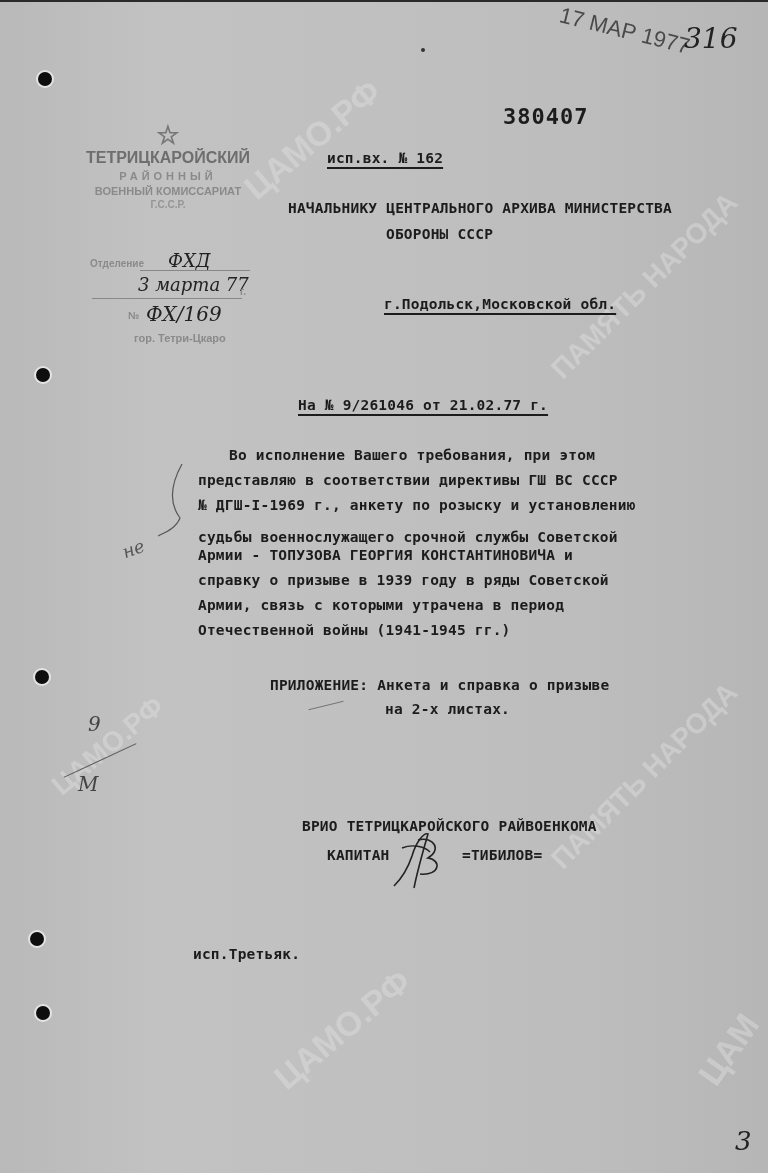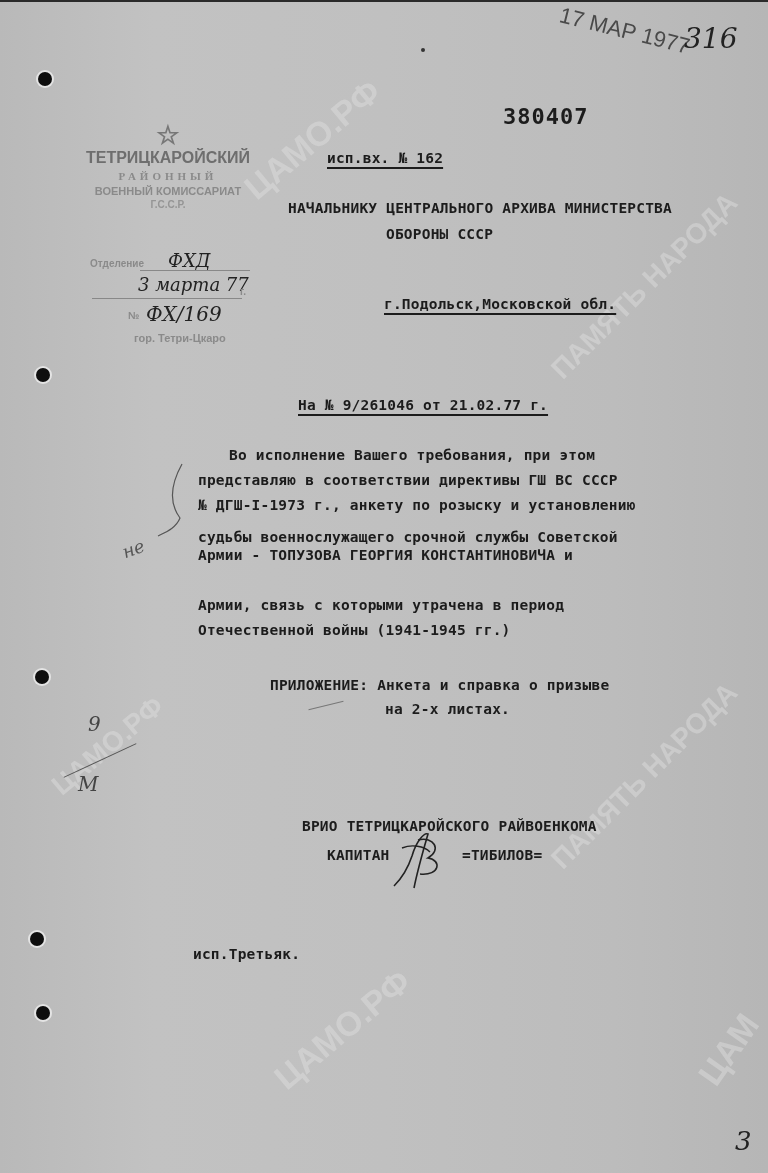--- a/index.html
+++ b/index.html
@@ -46,21 +46,21 @@
   <div class="speck" style="left:421px; top:48px;"></div>
 
   <div class="abs" style="left:558px; top:18px; transform:rotate(14deg); font-family:'Liberation Sans',sans-serif; font-size:22px; color:#4a4a4a;">17 МАР 1977</div>
   <div class="abs hand" style="left:684px; top:22px; font-size:28px;">316</div>
 
   <div class="abs" style="left:503px; top:104px; font-size:22px; font-weight:bold; letter-spacing:1px;">380407</div>
 
   <div class="abs stamp" style="left:78px; top:122px; width:180px;">
     <div style="font-size:26px; line-height:26px; color:#777;">☆</div>
     <div style="font-size:16px; line-height:20px;">ТЕТРИЦКАРОЙСКИЙ</div>
-    <div style="font-size:11px; line-height:16px; letter-spacing:4px; color:#8a8a8a;font-family:Liberation Serif, serif;">РАЙОННЫЙ</div>
+    <div style="font-size:11px; line-height:16px; letter-spacing:4px; color:#8a8a8a;">РАЙОННЫЙ</div>
     <div style="font-size:11px; line-height:14px; color:#8a8a8a;">ВОЕННЫЙ КОМИССАРИАТ</div>
     <div style="font-size:10px; line-height:14px; color:#959595;">Г.С.С.Р.</div>
   </div>
   <div class="abs stamp" style="left:90px; top:258px; font-size:10px; color:#8a8a8a;">Отделение</div>
   <div class="abs hand" style="left:168px; top:250px; font-size:18px;">ФХД</div>
   <div class="abs" style="left:140px; top:270px; width:110px; border-top:1px solid #888;"></div>
   <div class="abs hand" style="left:98px; top:274px; font-size:18px;margin-left:40px;">3 марта 77</div>
   <div class="abs stamp" style="left:240px; top:286px; font-size:10px; color:#8a8a8a;">г.</div>
   <div class="abs" style="left:92px; top:298px; width:150px; border-top:1px solid #888;"></div>
   <div class="abs stamp" style="left:128px; top:310px; font-size:10px; color:#8a8a8a;">№</div>
@@ -70,23 +70,24 @@
   <div class="abs type u" style="left:327px; top:150px;">исп.вх. № 162</div>
 
   <div class="abs type" style="left:288px; top:200px;">НАЧАЛЬНИКУ ЦЕНТРАЛЬНОГО АРХИВА МИНИСТЕРСТВА</div>
   <div class="abs type" style="left:386px; top:226px;">ОБОРОНЫ СССР</div>
   <div class="abs type u" style="left:384px; top:296px;">г.Подольск,Московской обл.</div>
 
   <div class="abs type u" style="left:298px; top:397px;">На № 9/261046 от 21.02.77 г.</div>
 
   <div class="body-line type" style="top:472px;">представляю в соответствии директивы ГШ ВС СССР</div>
   <div class="body-line type" style="left:229px; top:447px;">Во исполнение Вашего требования, при этом</div>
-  <div class="body-line type" style="top:497px;">№ ДГШ-I-1973 г., анкету по розыску и установлению</div>
+  <div class="body-line type" style="top:497px;">№ ДГШ-I-1969 г., анкету по розыску и установлению</div>
   <div class="body-line type" style="top:522px;margin-top:7px;">судьбы военнослужащего срочной службы Советской</div>
   <div class="body-line type" style="top:547px;">Армии - ТОПУЗОВА ГЕОРГИЯ КОНСТАНТИНОВИЧА и</div>
+  <div class="body-line type" style="top:572px;">справку о призыве в 1939 году в ряды Советской</div>
   <div class="body-line type" style="top:597px;">Армии, связь с которыми утрачена в период</div>
   <div class="body-line type" style="top:622px;">Отечественной войны (1941-1945 гг.)</div>
 
   <div class="abs type" style="left:270px; top:677px;">ПРИЛОЖЕНИЕ: Анкета и справка о призыве</div>
   <div class="abs type" style="left:385px; top:701px;">на 2-х листах.</div>
   <div class="abs" style="left:308px; top:705px; width:36px; border-top:1px solid #777; transform:rotate(-14deg);"></div>
 
   <div class="abs type" style="left:282px; top:818px;margin-left:20px;">ВРИО ТЕТРИЦКАРОЙСКОГО РАЙВОЕНКОМА</div>
   <div class="abs type" style="left:327px; top:847px;">КАПИТАН</div>
   <div class="abs" style="left:388px; top:828px; width:56px; height:64px;">

